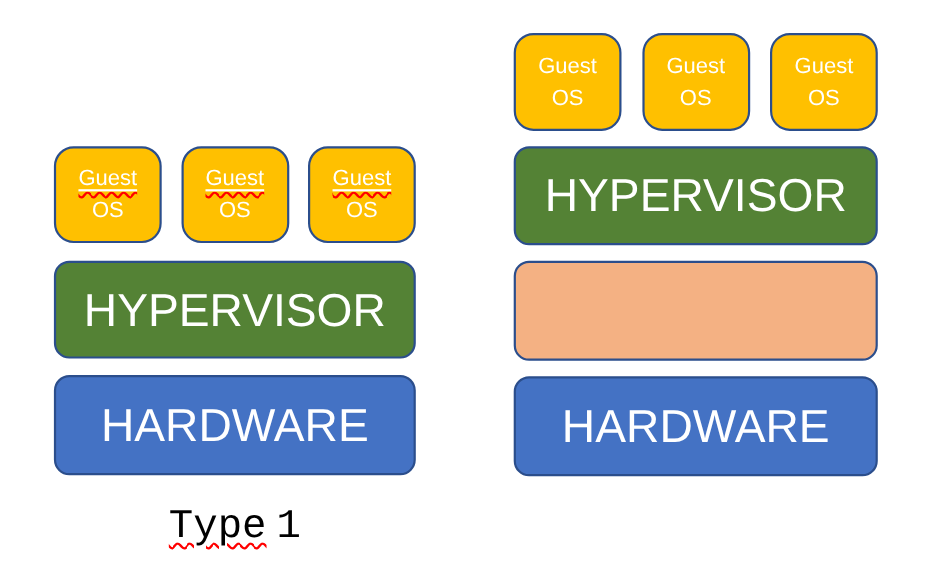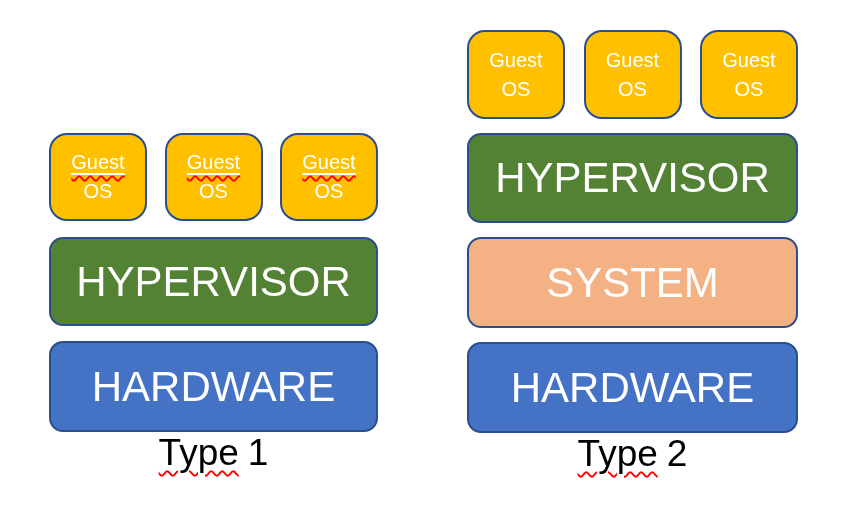--- a/index.html
+++ b/index.html
@@ -53,23 +53,25 @@
     font-size: 42px;
     text-align: center;
   }
   .t1-hypervisor { height: 89px; margin-bottom: 15px; }
   .t1-hardware   { height: 91px; }
   .t2-hypervisor { height: 90px; margin-bottom: 14px; }
   .t2-os         { height: 91px; margin-bottom: 14px; line-height: 44px; }
   .t2-hardware   { height: 91px; }
 
   .caption {
+    margin-top: 26px;
     text-align: center;
     font-size: 37px;
     color: #000000;
+    font-family: Liberation Mono, monospace;
   }
   .caption-number { margin-left: 9px; }
 
   .squiggle {
     text-decoration-line: underline;
     text-decoration-style: wavy;
     text-decoration-color: #FF0000;
     text-decoration-thickness: 1.5px;
     text-underline-offset: 6px;
   }
@@ -135,25 +137,21 @@
         <div>Guest</div>
         <div>OS</div>
       </div>
     </div>
 
     <div class="layer t2-hypervisor" style="background-color: rgb(84, 130, 53); border-color: rgb(43, 78, 140);">
       <div>HYPERVISOR</div>
     </div>
 
     <div class="layer t2-os" style="background-color: rgb(244, 177, 131); border-color: rgb(43, 78, 140);">
-      <div>SYSTEM</div>
     </div>
 
     <div class="layer t2-hardware" style="background-color: rgb(68, 114, 196); border-color: rgb(43, 78, 140);">
       <div>HARDWARE</div>
     </div>
 
-    <div class="caption">
-      <span class="squiggle">Type</span><span class="caption-number">2</span>
-    </div>
   </div>
 
 </div>
 
 </body></html>

